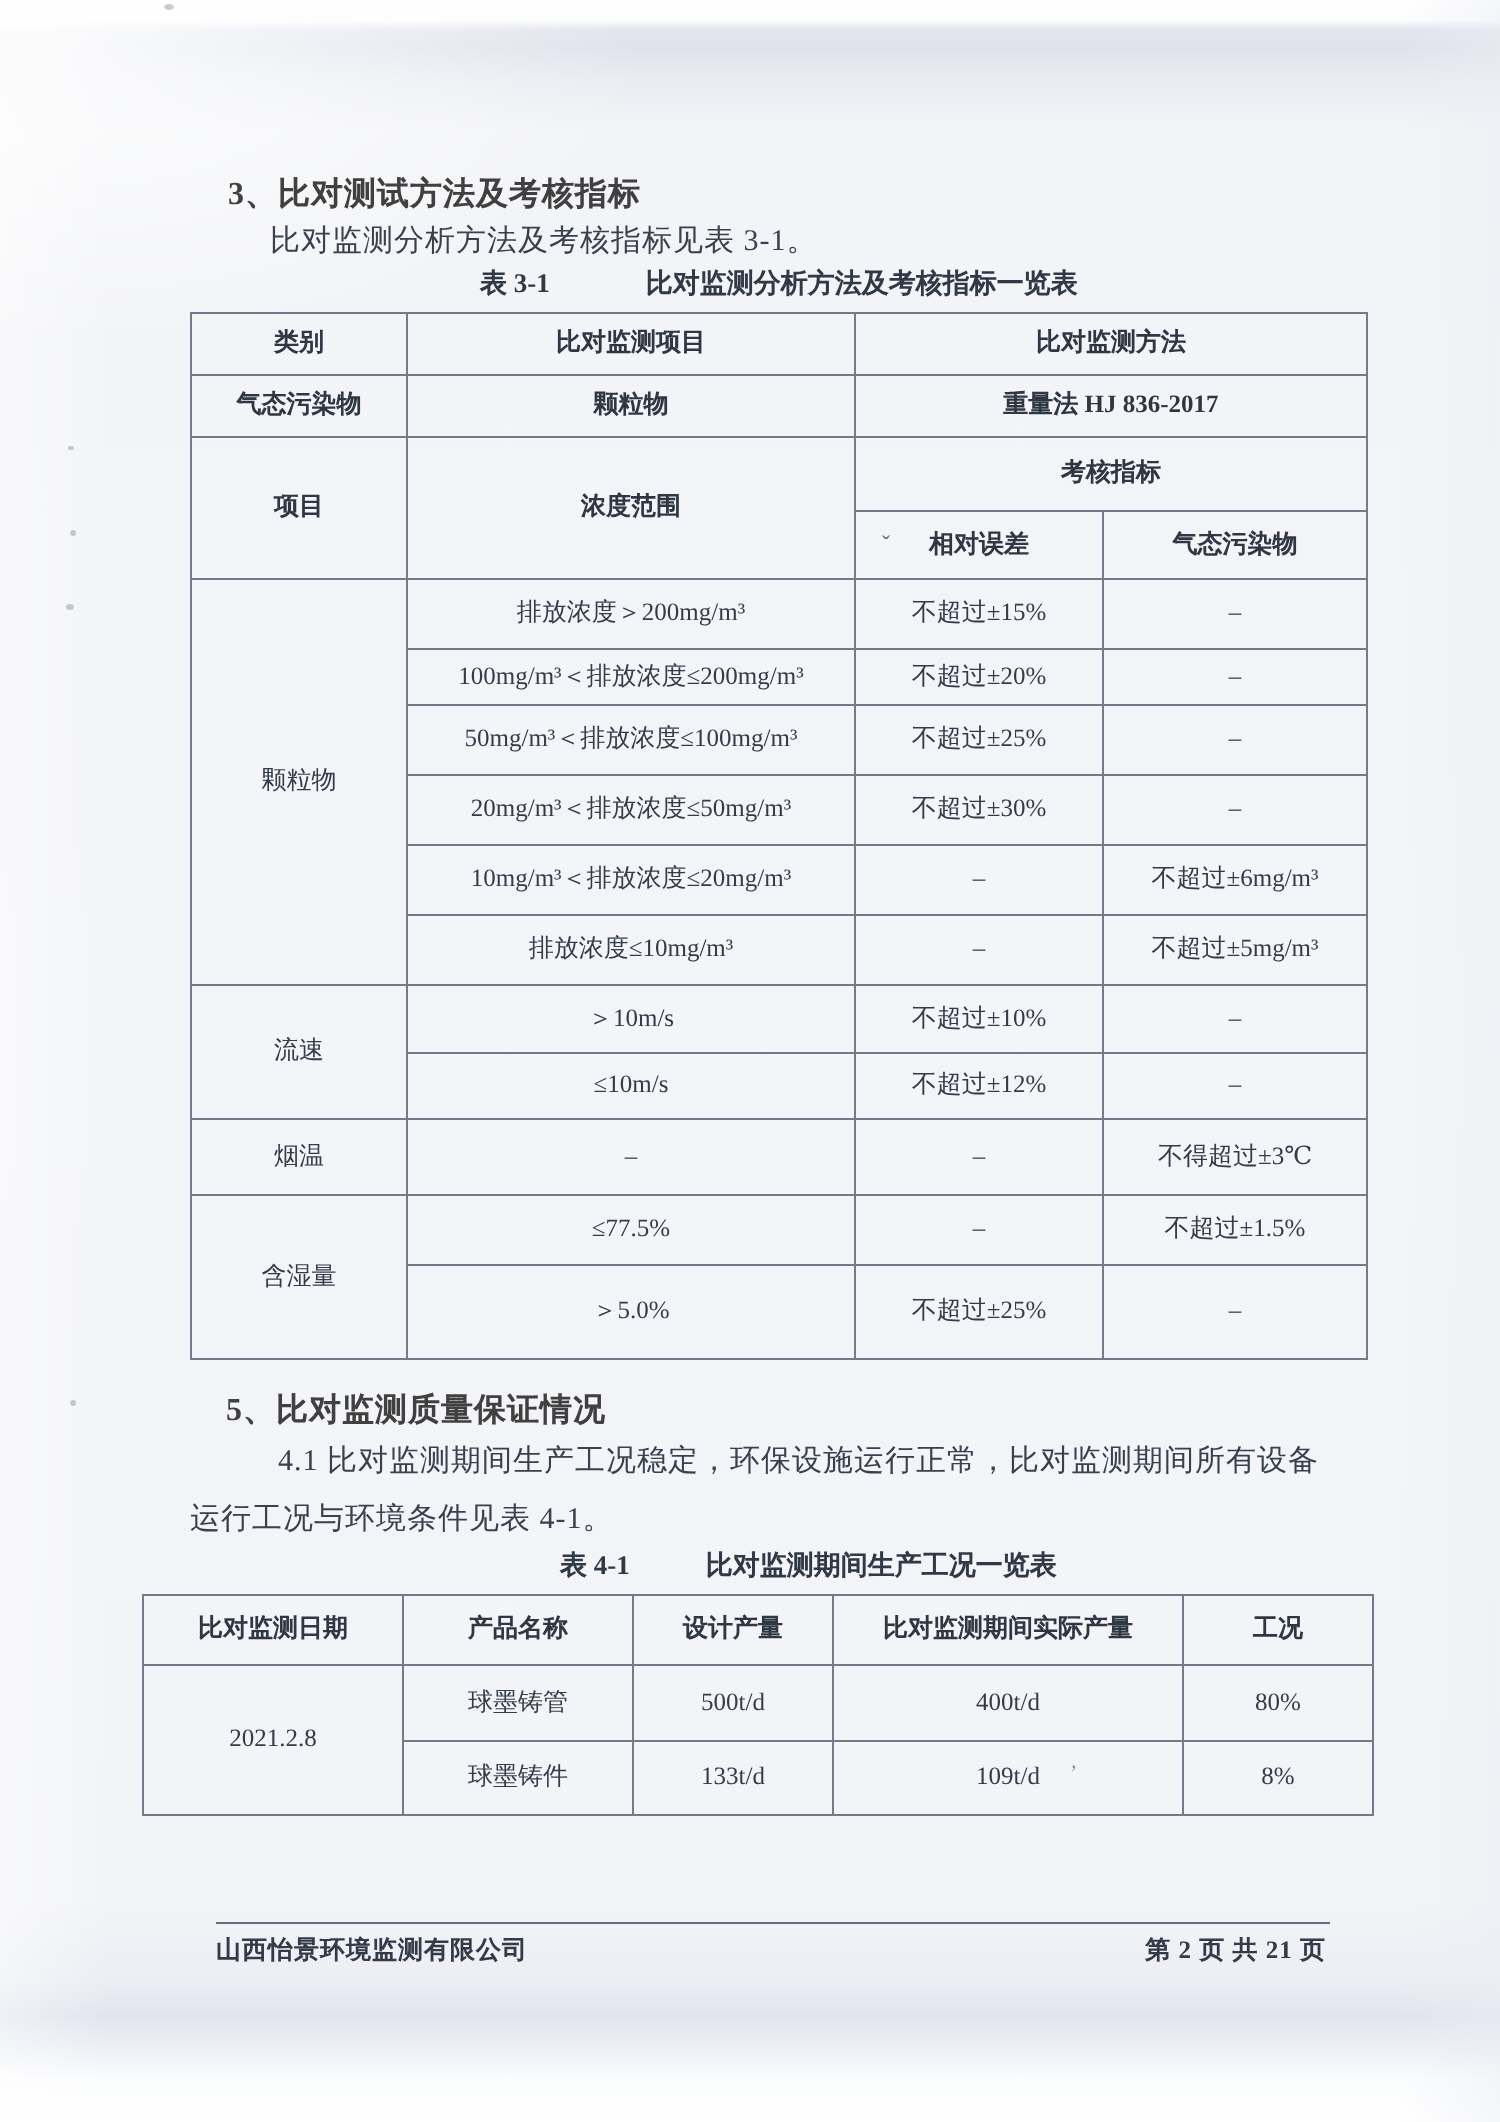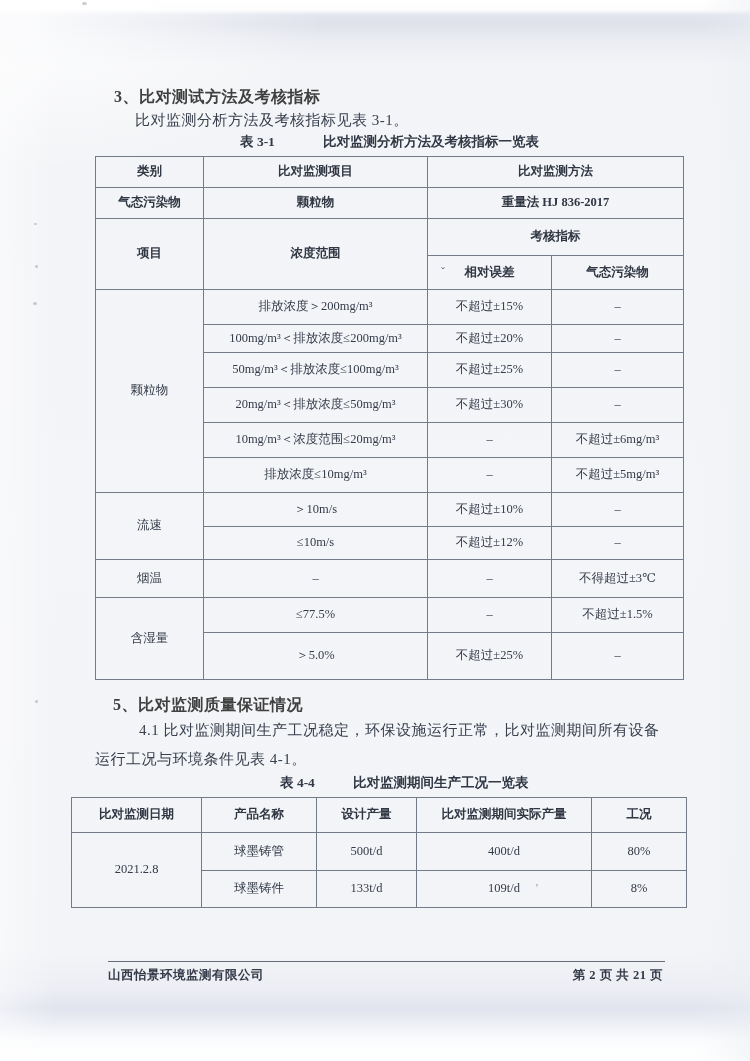--- a/index.html
+++ b/index.html
@@ -92,21 +92,21 @@
     <td>50mg/m³＜排放浓度≤100mg/m³</td>
     <td>不超过±25%</td>
     <td>–</td>
   </tr>
   <tr style="height:35px">
     <td>20mg/m³＜排放浓度≤50mg/m³</td>
     <td>不超过±30%</td>
     <td>–</td>
   </tr>
   <tr style="height:35px">
-    <td>10mg/m³＜浓度范围≤20mg/m³</td>
+    <td>10mg/m³＜排放浓度≤20mg/m³</td>
     <td>–</td>
     <td>不超过±6mg/m³</td>
   </tr>
   <tr style="height:35px">
     <td>排放浓度≤10mg/m³</td>
     <td>–</td>
     <td>不超过±5mg/m³</td>
   </tr>
 
   <tr style="height:34px">
@@ -140,21 +140,21 @@
     <td>–</td>
   </tr>
   </tbody>
 </table>
 
 <div class="abs h-sec" style="left:113px;top:695px;">5、比对监测质量保证情况</div>
 <div class="abs body-line" style="left:139px;top:721px;">4.1 比对监测期间生产工况稳定，环保设施运行正常，比对监测期间所有设备</div>
 <div class="abs body-line" style="left:95px;top:750px;">运行工况与环境条件见表 4-1。</div>
 
 <div class="abs caption" style="left:280px;top:774px;">
-  <span>表 4-4</span><span class="gap" style="width:38px;"></span><span>比对监测期间生产工况一览表</span>
+  <span>表 4-1</span><span class="gap" style="width:38px;"></span><span>比对监测期间生产工况一览表</span>
 </div>
 
 <table style="left:71px;top:797px;width:615px;">
   <colgroup>
       <col style="width:130px">
       <col style="width:115px">
       <col style="width:100px">
       <col style="width:175px">
       <col style="width:95px">
     </colgroup>

